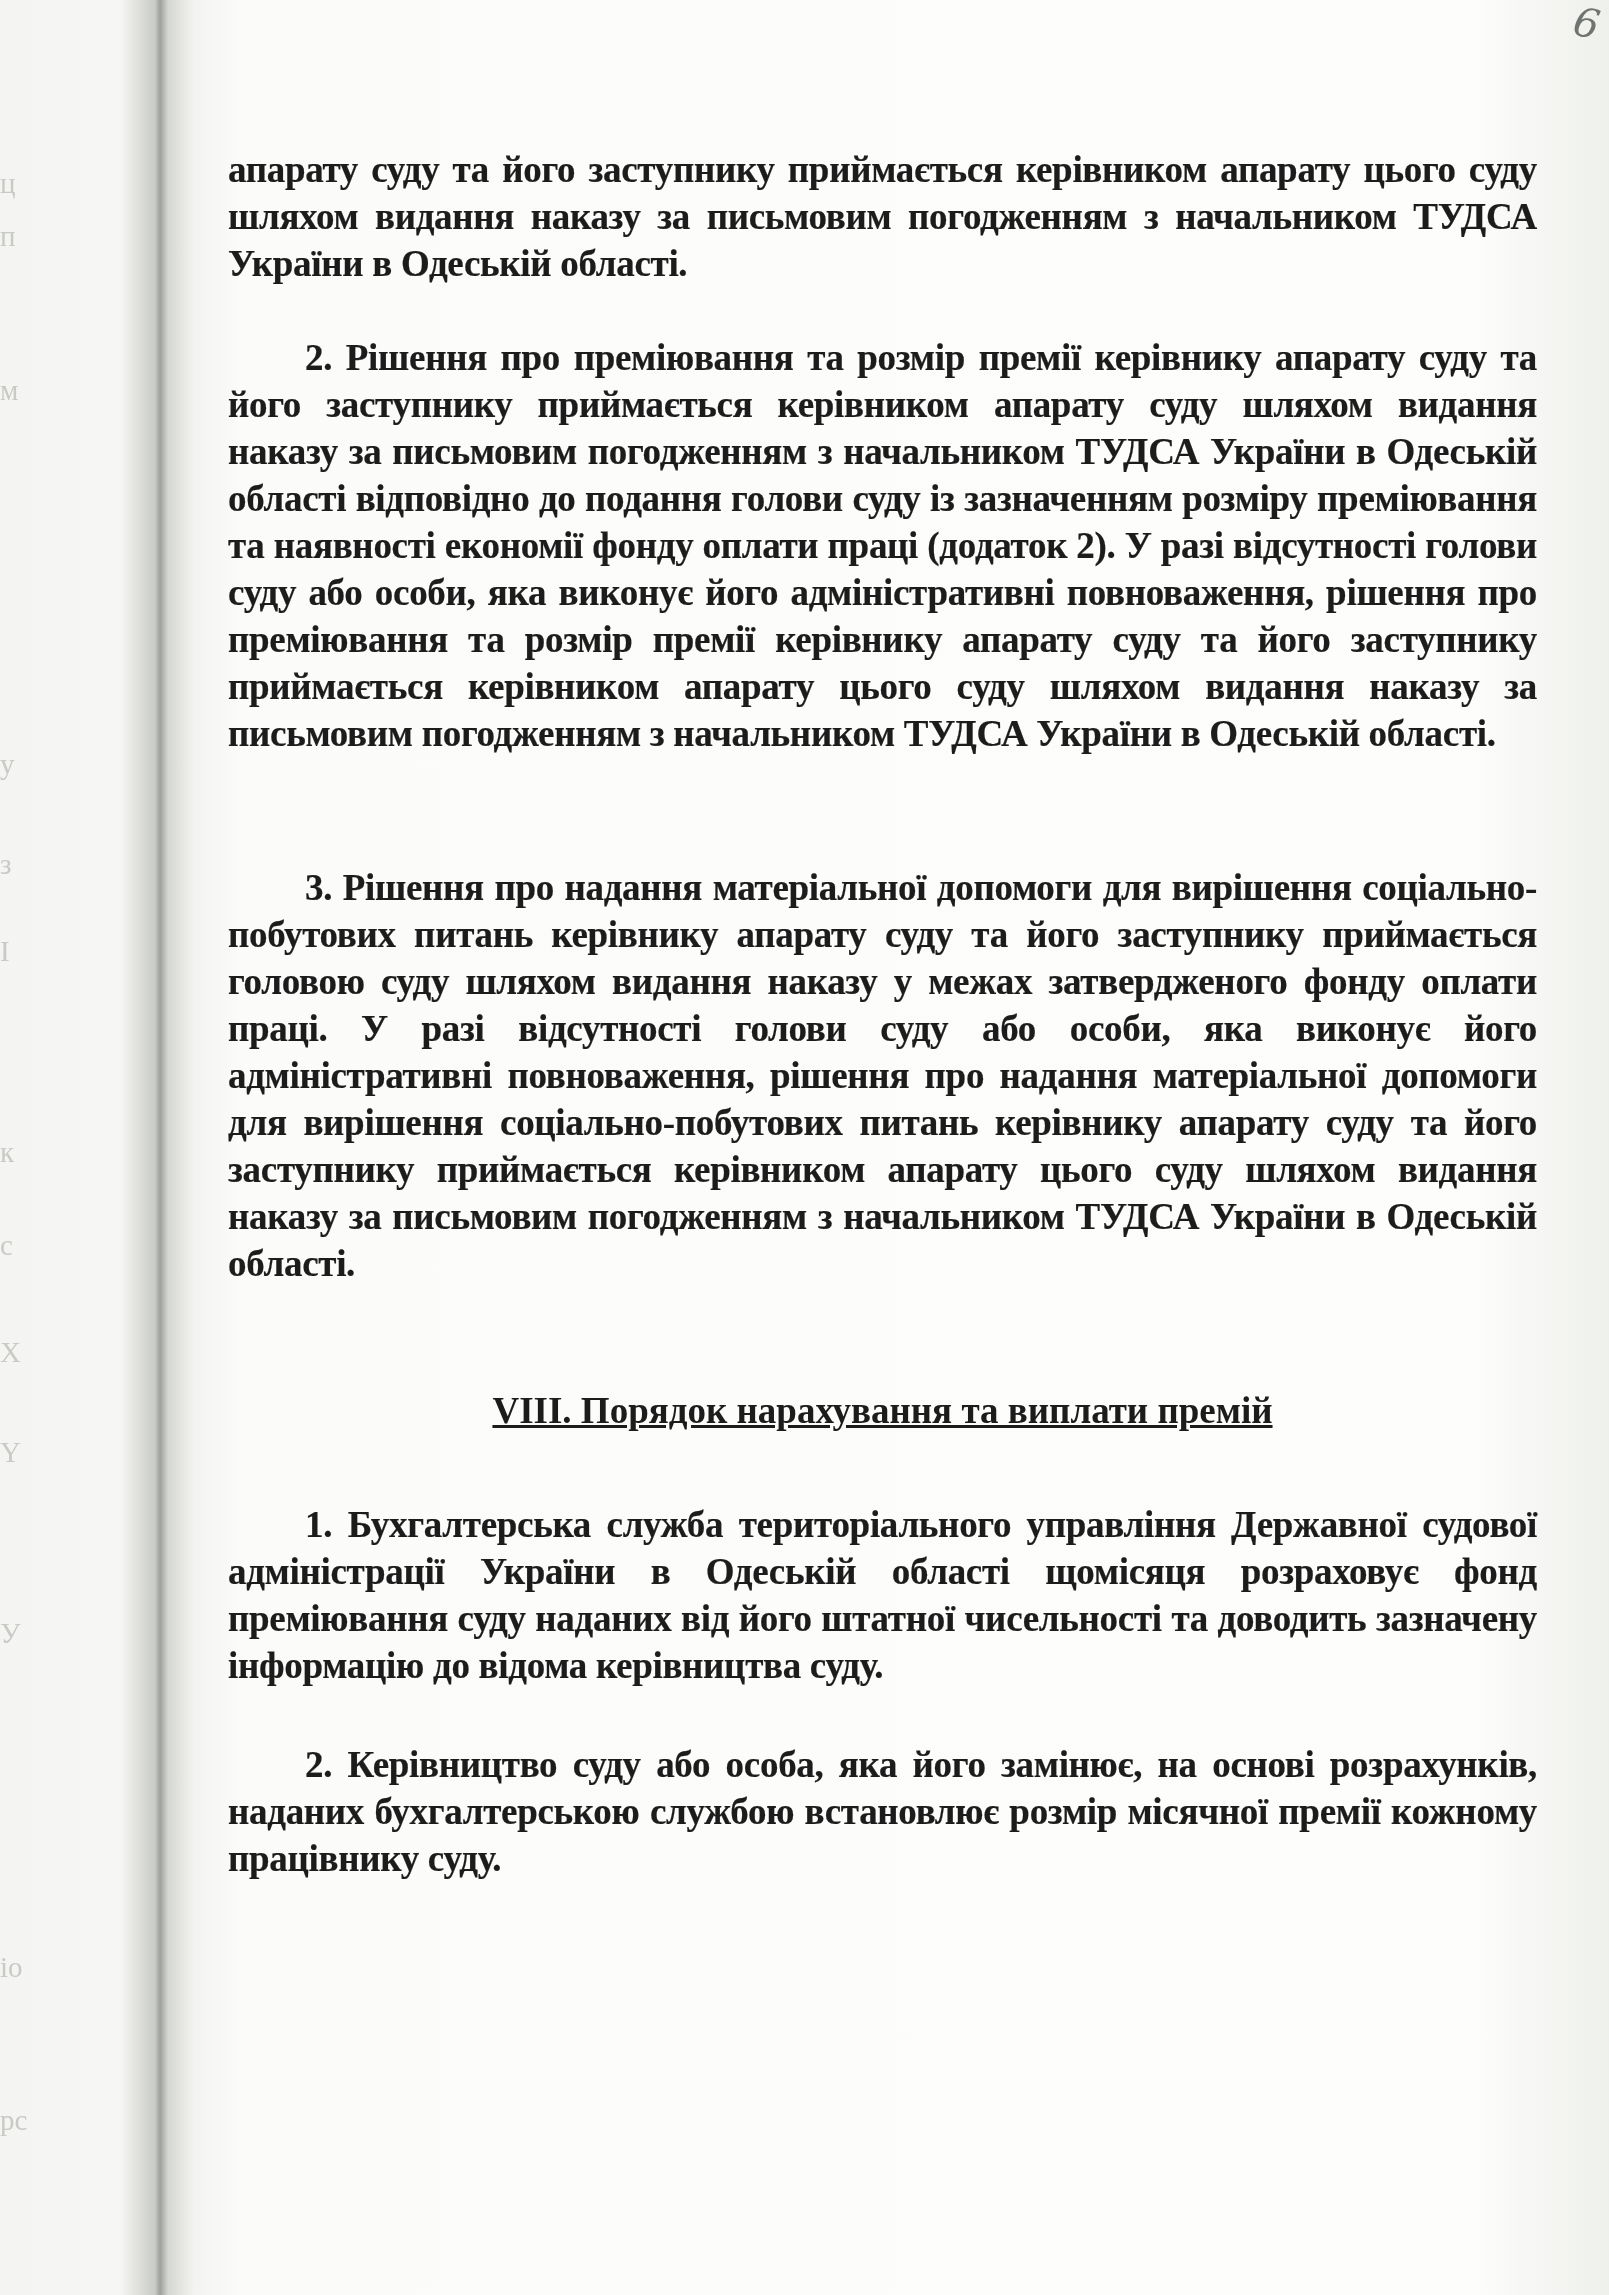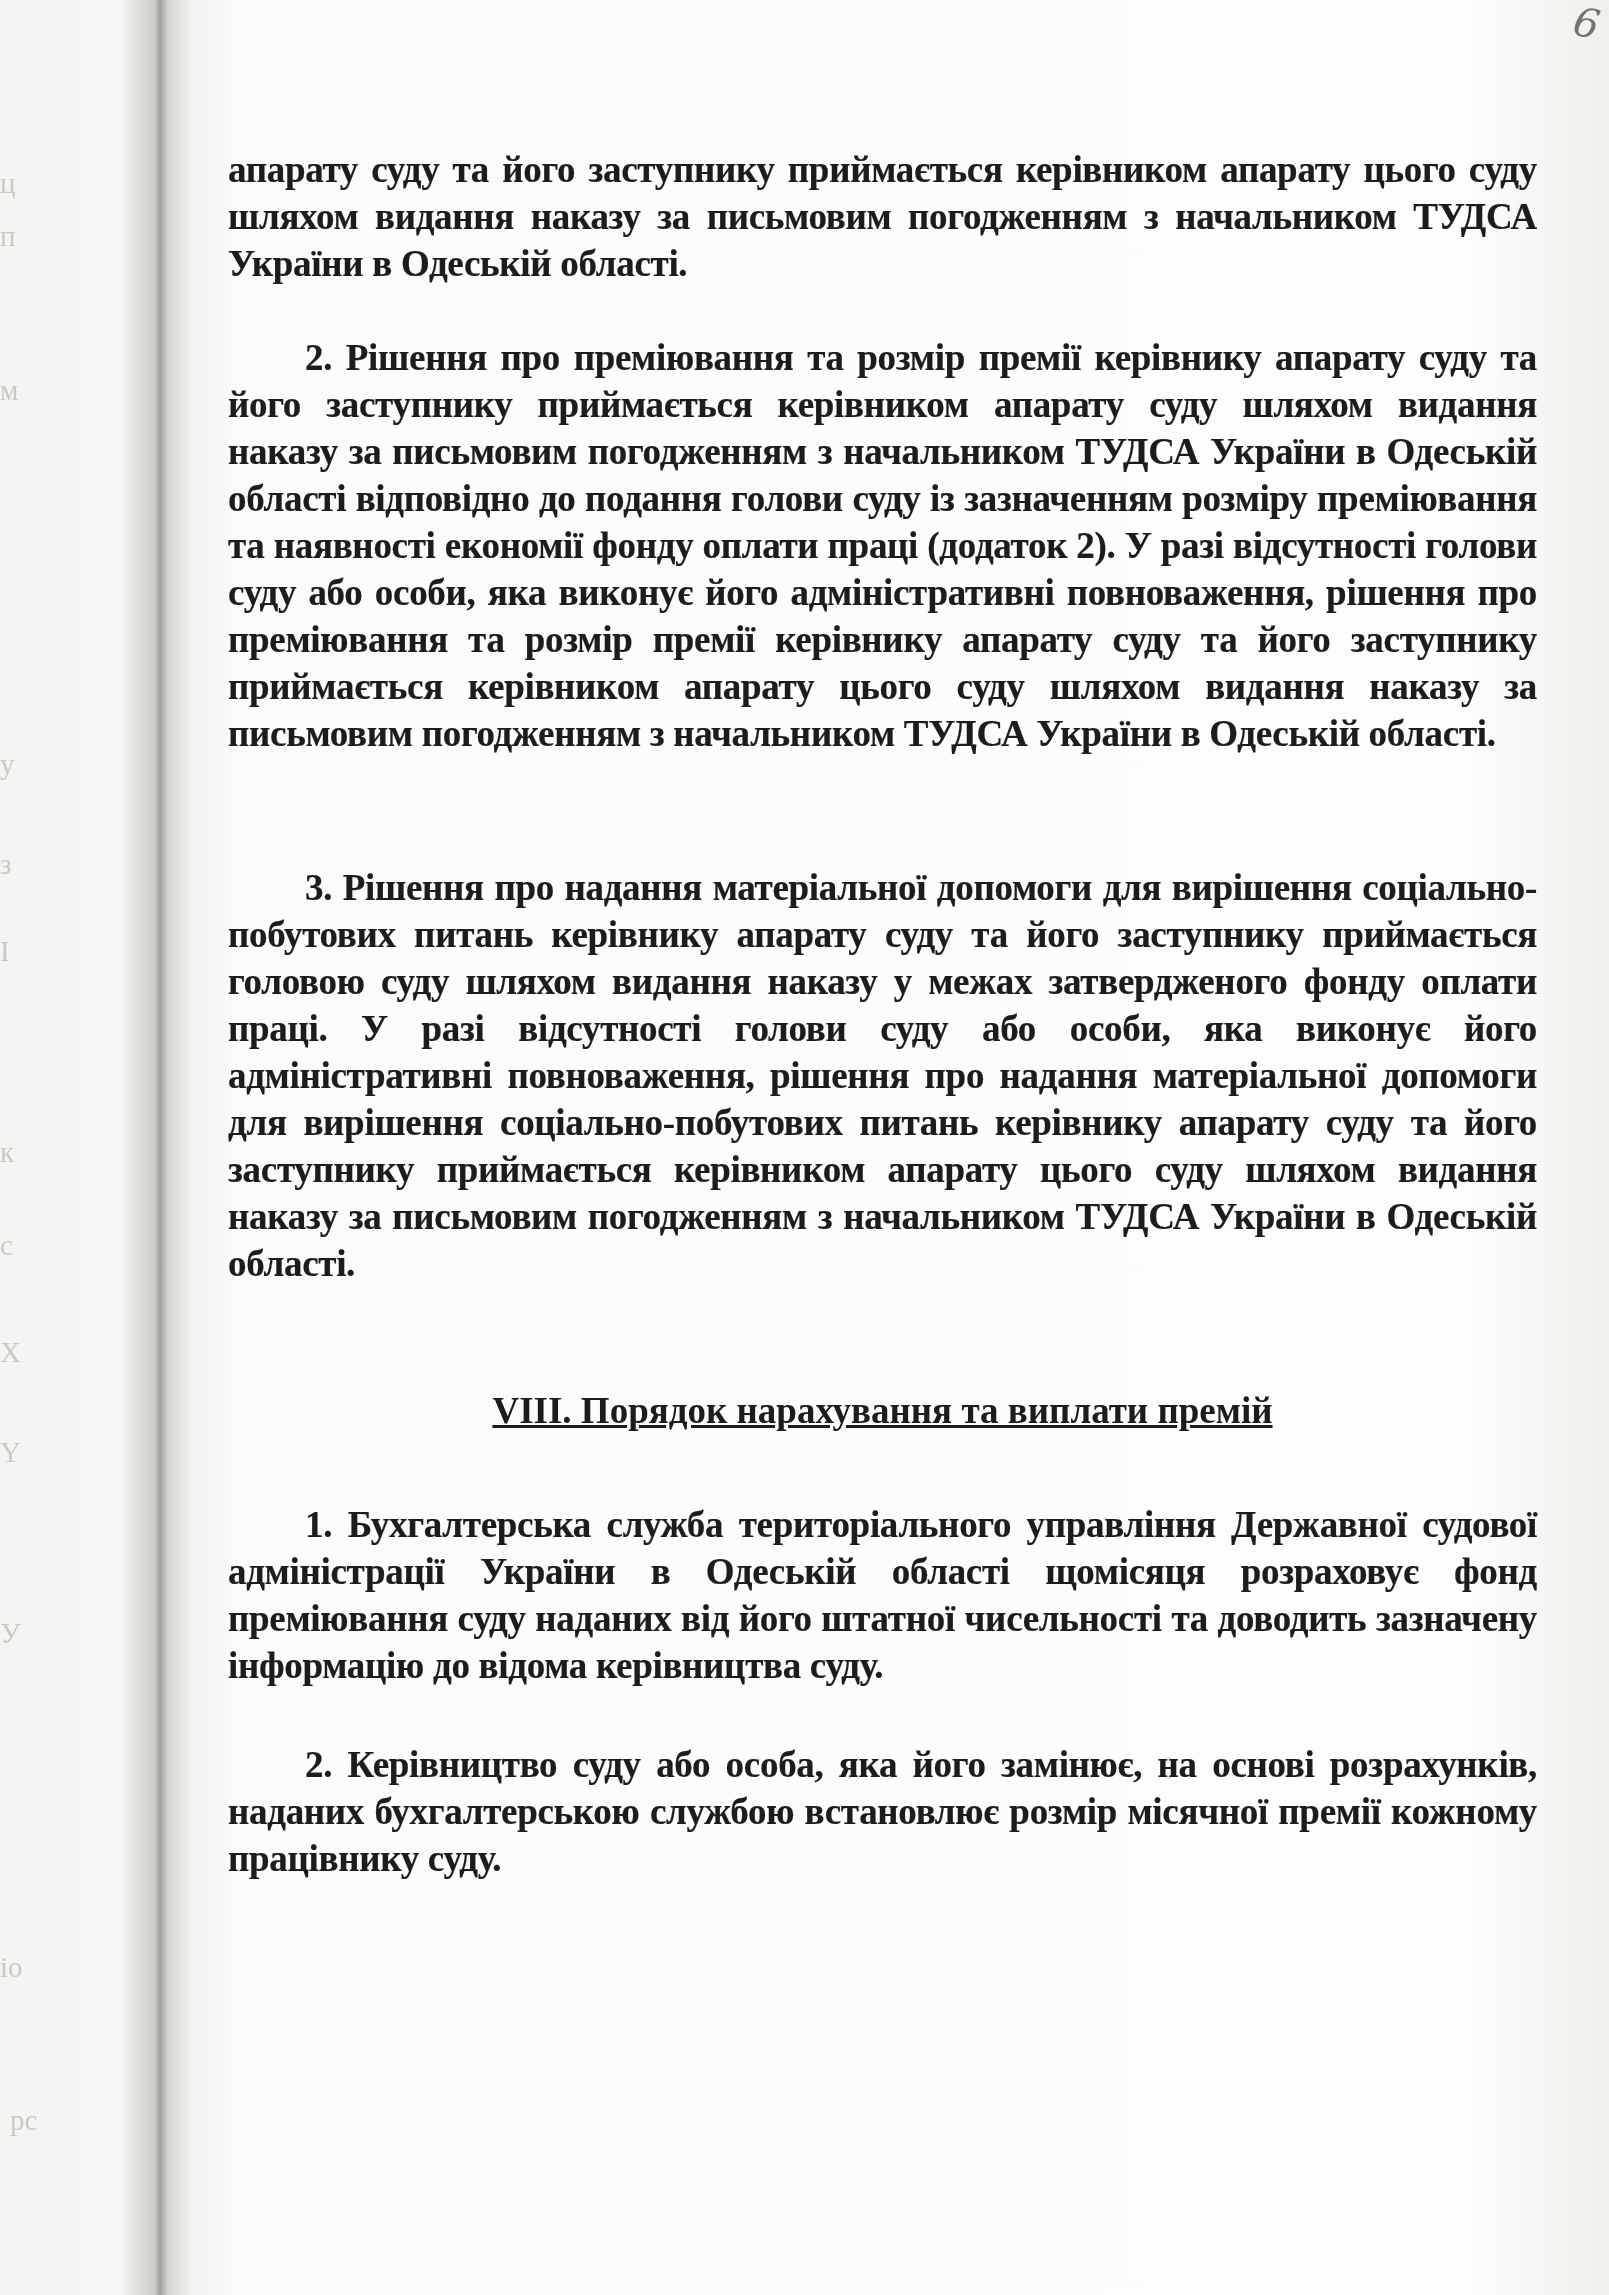--- a/index.html
+++ b/index.html
@@ -53,21 +53,21 @@
 <div class="bleed" style="top:374px;">м</div>
 <div class="bleed" style="top:748px;">у</div>
 <div class="bleed" style="top:848px;">з</div>
 <div class="bleed" style="top:935px;">І</div>
 <div class="bleed" style="top:1136px;">к</div>
 <div class="bleed" style="top:1229px;">с</div>
 <div class="bleed" style="top:1336px;">Х</div>
 <div class="bleed" style="top:1436px;">Y</div>
 <div class="bleed" style="top:1617px;">У</div>
 <div class="bleed" style="top:1951px;">іо</div>
-<div class="bleed" style="top:2104px;padding-left:10px;">рс</div>
+<div class="bleed" style="top:2104px;">рс</div>
 
 <div class="ghost" style="left:220px; top:241px;">&nbsp;</div>
 
 <div class="page-number">6</div>
 
 <div class="content">
 
   <p class="para">
     <span>апарату суду та його заступнику приймається керівником апарату цього суду шляхом видання наказу за письмовим погодженням з начальником ТУДСА України в Одеській області.</span>
   </p>

